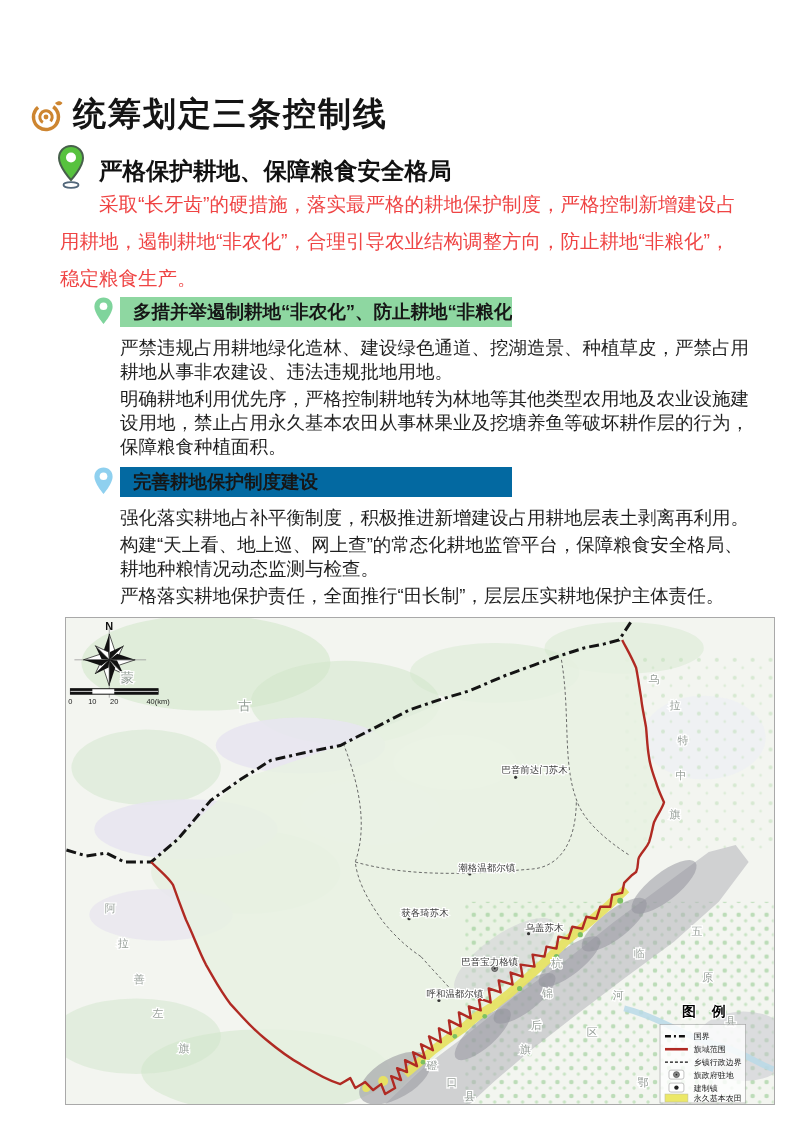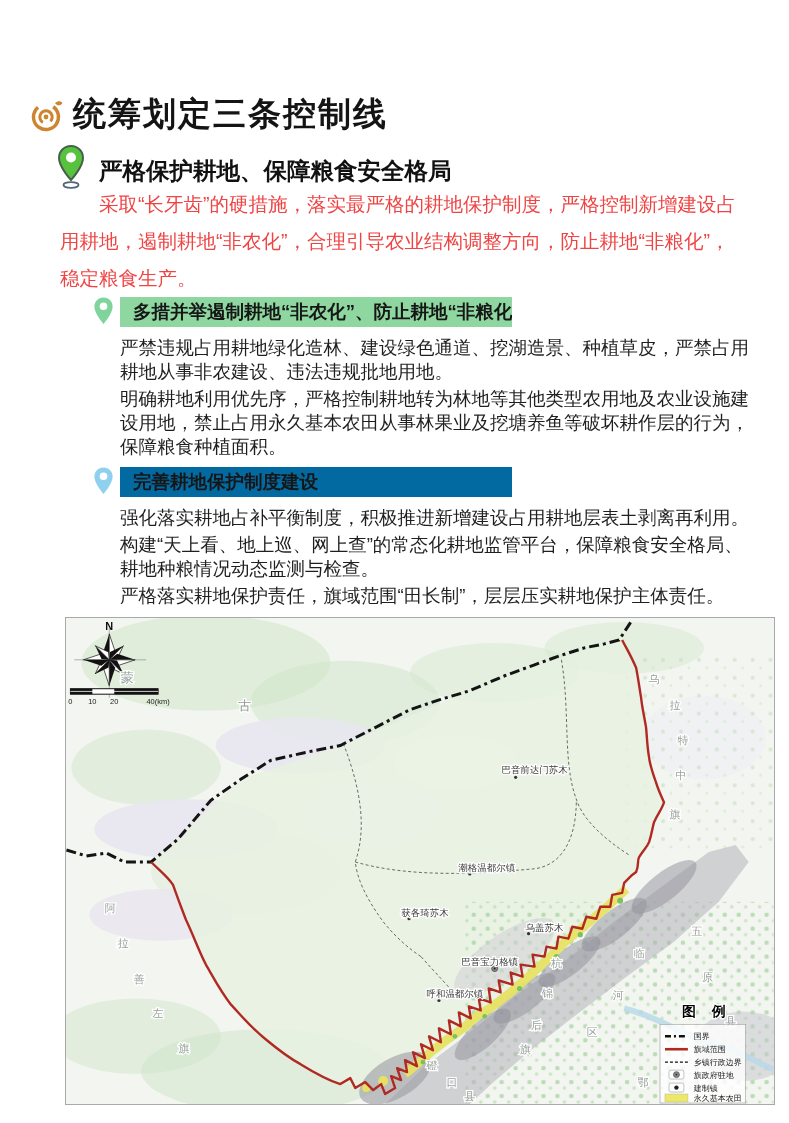--- a/index.html
+++ b/index.html
@@ -83,21 +83,21 @@
 
   <svg class="abs bar-pin" id="pin2" viewBox="0 0 24 32">
     <path d="M12 1.5 C6.4 1.5 2.5 5.8 2.5 11 C2.5 18 12 29 12 29 C12 29 21.5 18 21.5 11 C21.5 5.8 17.6 1.5 12 1.5 Z" fill="#8fd0ef"></path>
     <circle cx="12" cy="10.5" r="4" fill="#ffffff"></circle>
   </svg>
   <div class="abs bar" id="bar2">完善耕地保护制度建设</div>
 
   <div class="abs paras" id="paras2">
     <p>强化落实耕地占补平衡制度，积极推进新增建设占用耕地层表土剥离再利用。</p>
     <p>构建“天上看、地上巡、网上查”的常态化耕地监管平台，保障粮食安全格局、耕地种粮情况动态监测与检查。</p>
-    <p>严格落实耕地保护责任，旗域范围“田长制”，层层压实耕地保护主体责任。</p>
+    <p>严格落实耕地保护责任，全面推行“田长制”，层层压实耕地保护主体责任。</p>
   </div>
 
   <div class="abs" id="map">
     <svg width="708" height="486" viewBox="0 0 710 488">
       <defs>
         <pattern id="veg" width="14" height="14" patternUnits="userSpaceOnUse">
           <circle cx="3" cy="4" r="2.3" fill="#8fc88a"></circle>
           <circle cx="10" cy="10" r="1.7" fill="#a5d49f"></circle>
         </pattern>
         <pattern id="veg2" width="18" height="18" patternUnits="userSpaceOnUse">

